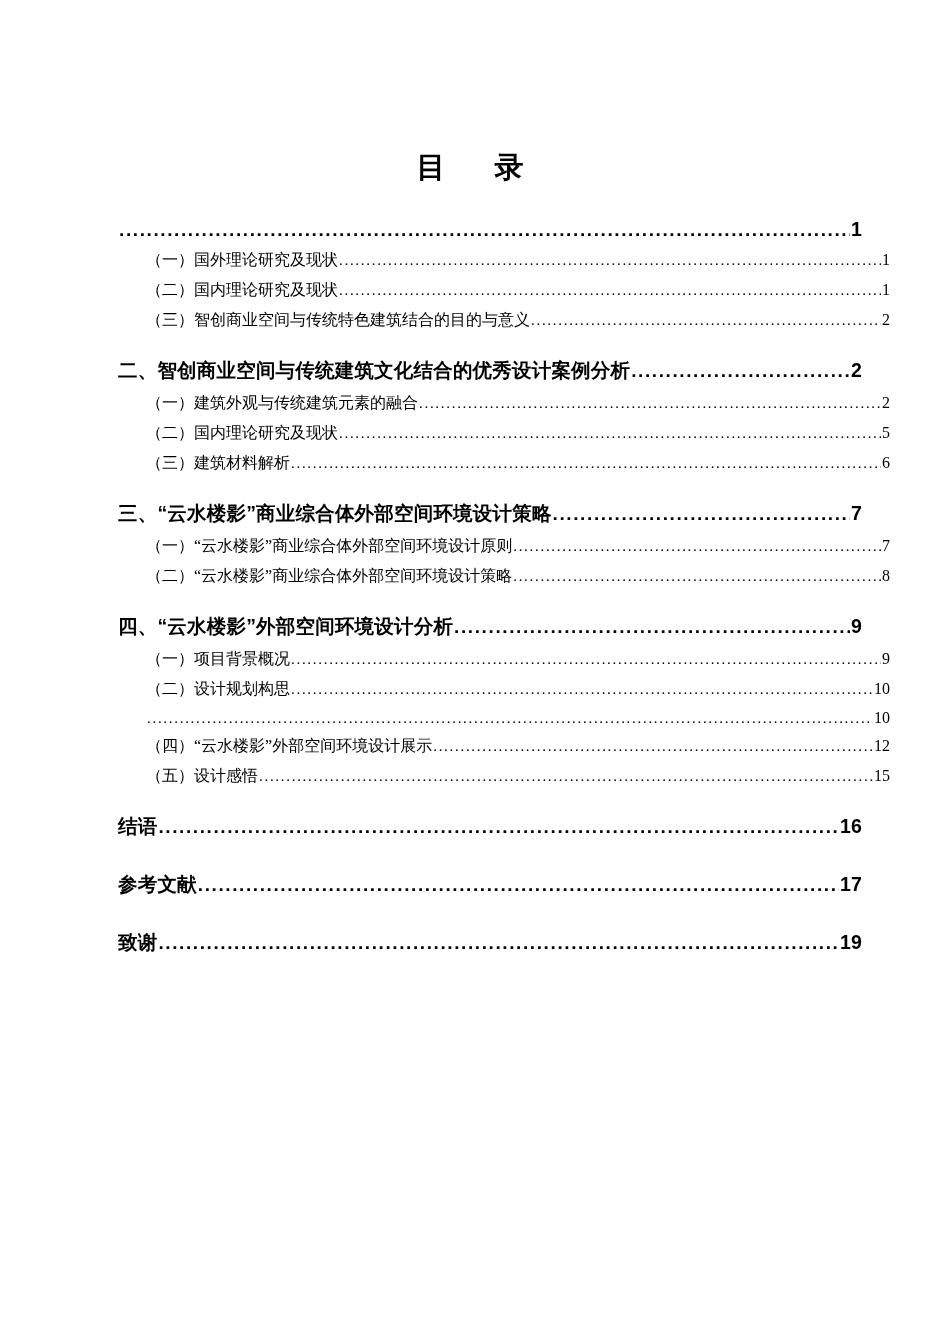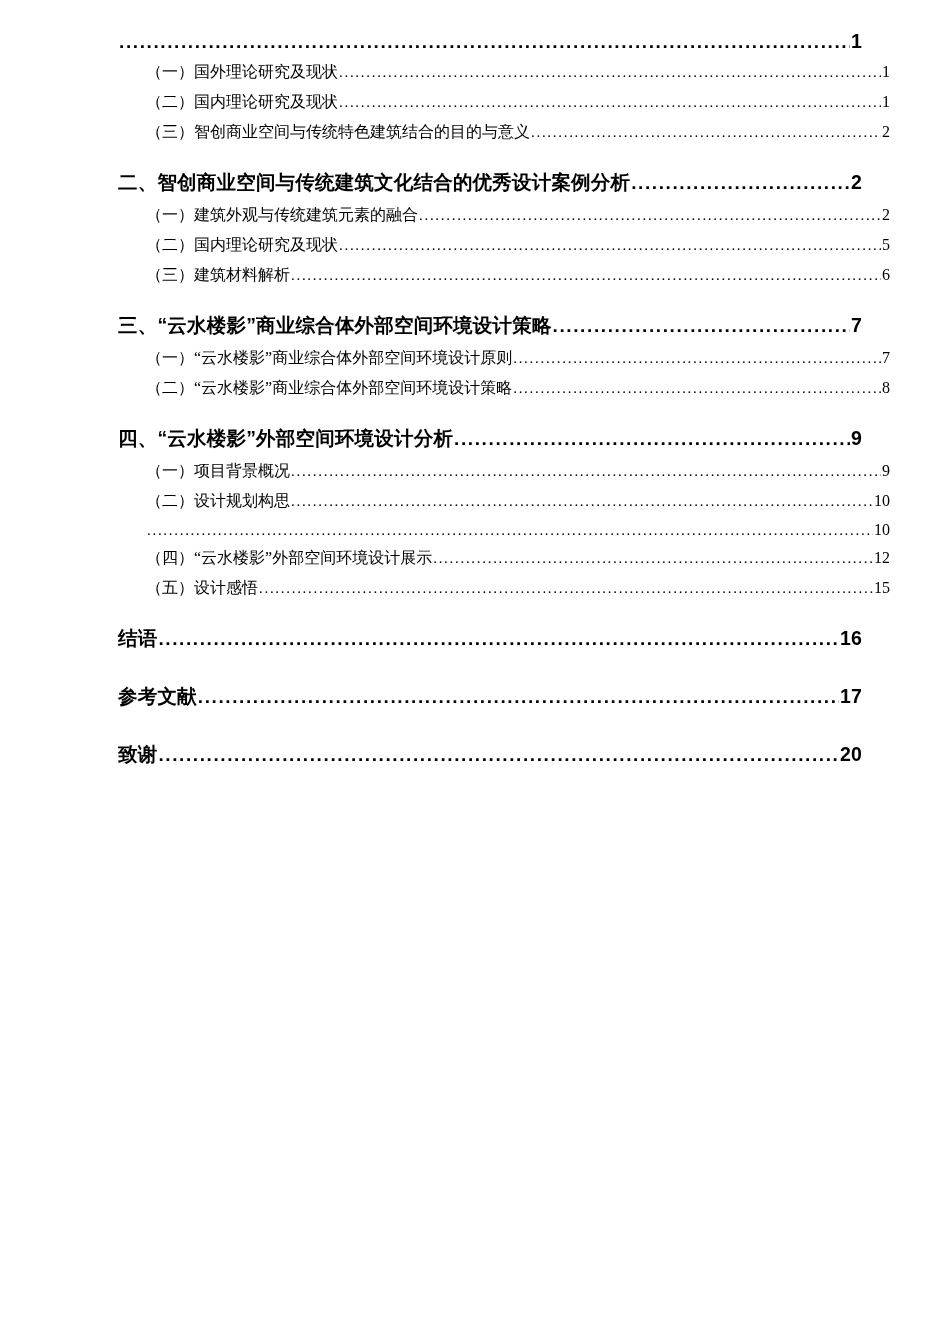--- a/index.html
+++ b/index.html
@@ -93,20 +93,21 @@
     font-size: 16px;
   }
   .block-gap { height: 7px; }
   .tail-gap { height: 12px; }
 </style>
 </head>
 <body>
 
 <div class="page">
 
+  <div class="toc-title">目　录</div>
 
   <div class="toc-body">
       <div class="toc-entry lvl1 first">
         <span class="leader">............................................................................................................................................................................................................................</span>
         <span class="pageno">1</span>
       </div>
       <div class="toc-entry lvl2">
         <span class="label">（一）国外理论研究及现状</span>
         <span class="leader">............................................................................................................................................................................................................................</span>
         <span class="pageno">1</span>
@@ -197,17 +198,17 @@
       <div class="tail-gap"></div>
       <div class="toc-entry lvl1">
         <span class="label">参考文献</span>
         <span class="leader">............................................................................................................................................................................................................................</span>
         <span class="pageno">17</span>
       </div>
       <div class="tail-gap"></div>
       <div class="toc-entry lvl1">
         <span class="label">致谢</span>
         <span class="leader">............................................................................................................................................................................................................................</span>
-        <span class="pageno">20</span>
+        <span class="pageno">19</span>
       </div>
     </div>
 
 </div>
 
 </body></html>

